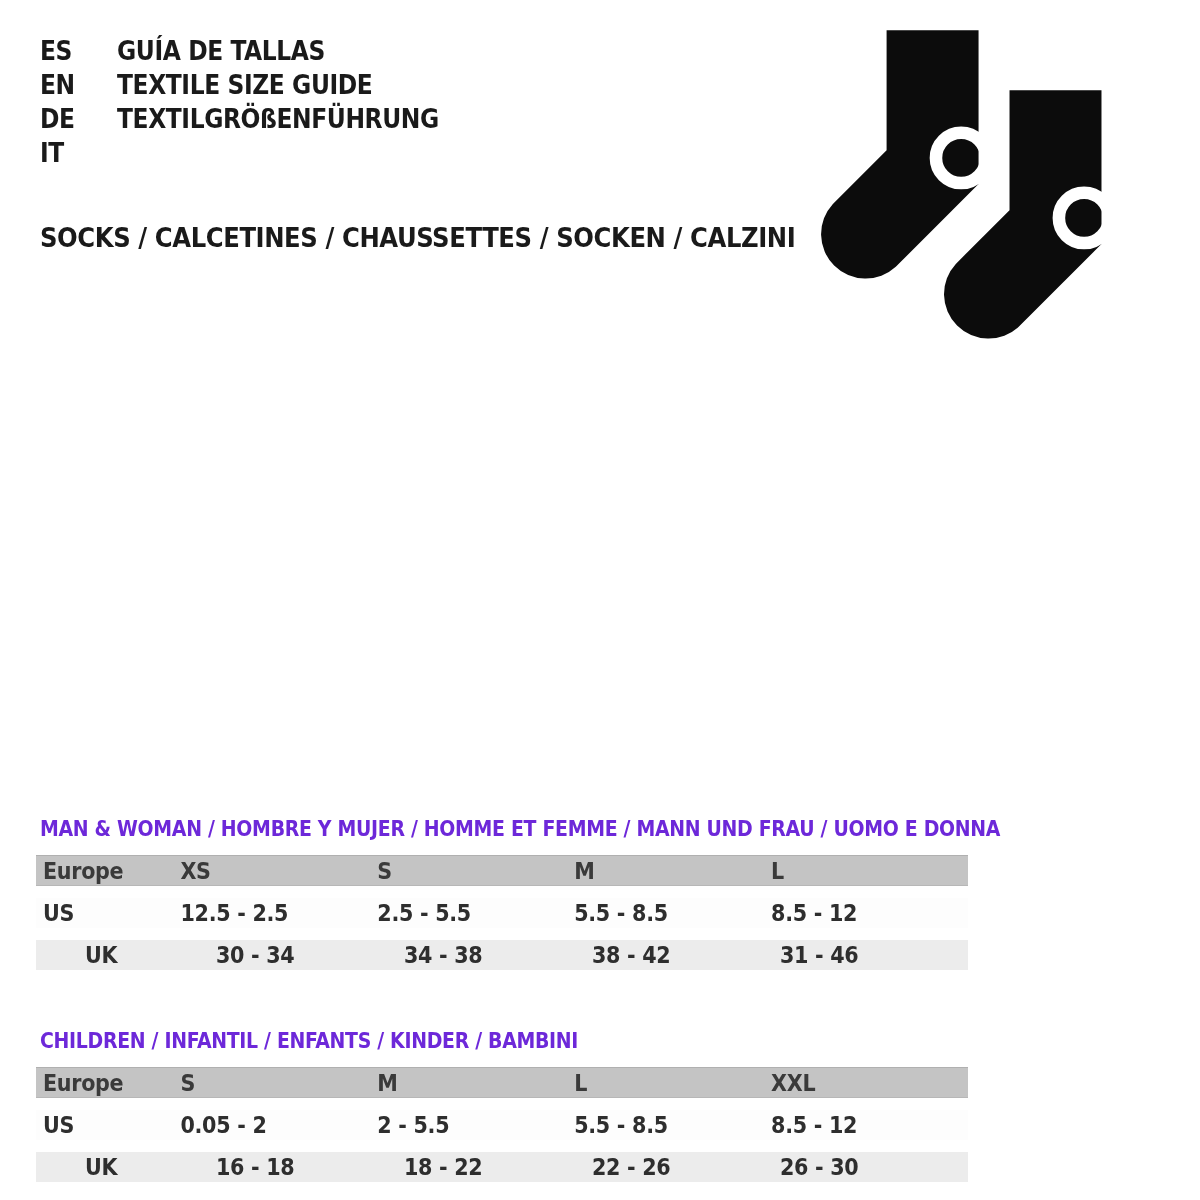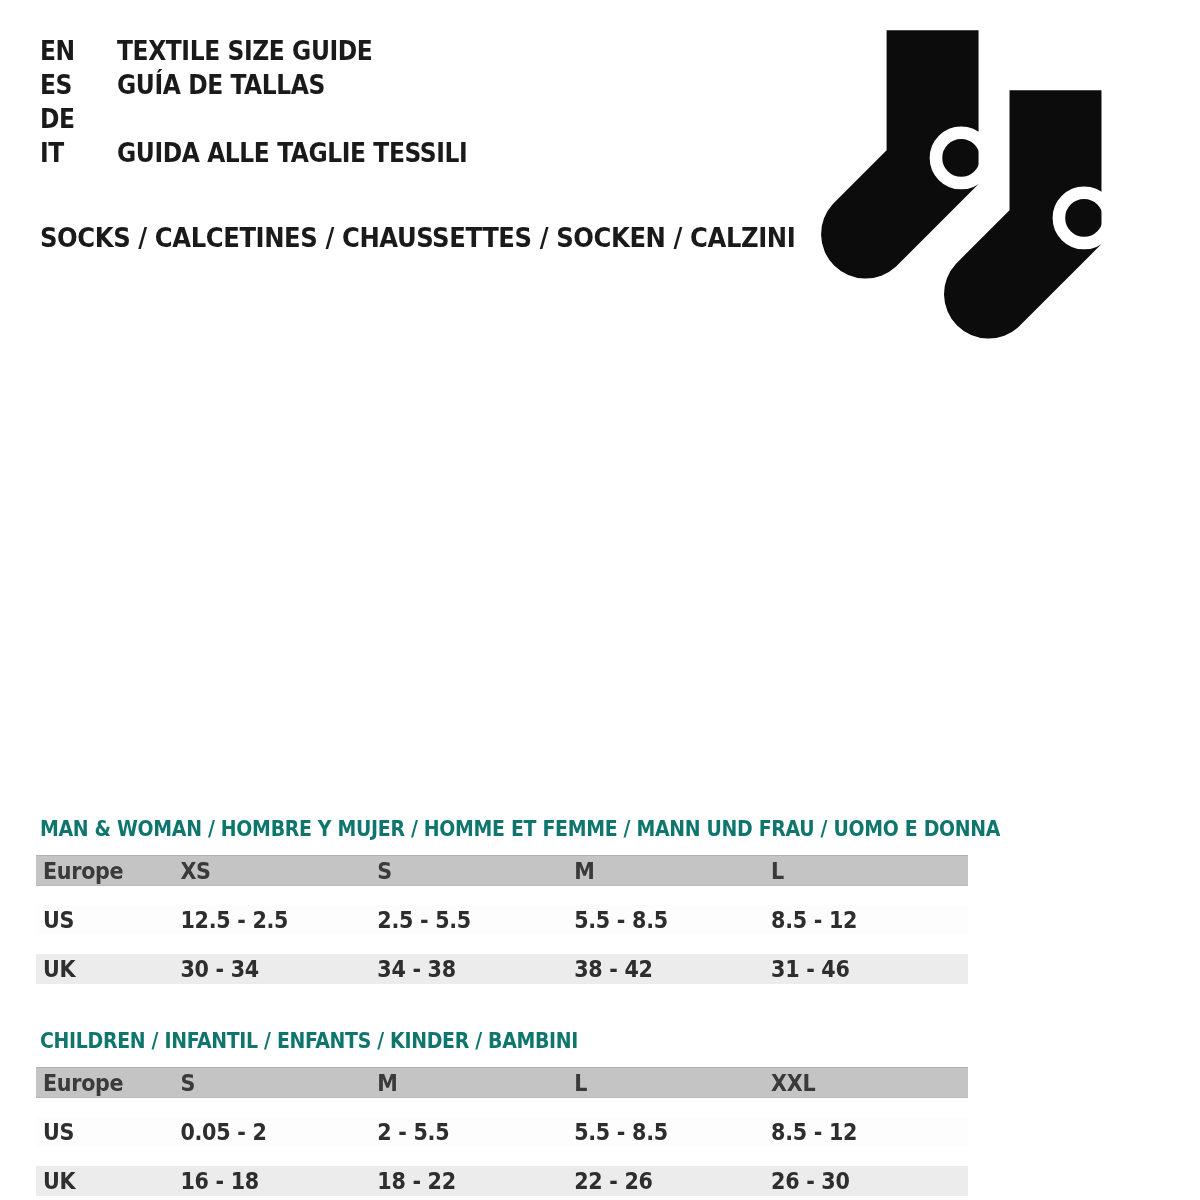--- a/index.html
+++ b/index.html
@@ -31,62 +31,62 @@
   }
   
   .socks-icon{position:absolute;left:814px;top:30px;width:302px;height:310px;}
   .socks-icon svg{display:block;width:100%;height:100%;}
   
   .size-table{position:absolute;left:36px;width:932px;}
   .t1{top:817px;}
   .t2{top:1029px;}
   .table-title{
     font-size:21px;font-weight:700;letter-spacing:-0.3px;
-    margin:0 0 14px 4px;color:#0f766e;white-space:nowrap;
+    margin:0 0 14px 4px;color:#6d28d9;white-space:nowrap;
   }
   .grid-row{
     display:grid;
     grid-template-columns:15.5% 21.125% 21.125% 21.125% 21.125%;
     align-items:center;
-    margin-bottom:19px;
+    margin-bottom:12px;
   }
   .header-row{
     height:31px;background:var(--header-bg);color:var(--header-text);
     border-top:1px solid #b0b0b0;border-bottom:1px solid #b7b7b7;
     box-sizing:border-box;
   }
   .data-row{height:30px;}
   .row-us{background:var(--us-row-bg);}
-  .row-uk{background:var(--alt-row-bg);}
+  .row-uk{background:var(--alt-row-bg);padding-left:42px;}
   .cell{
     font-size:23px;font-weight:700;letter-spacing:-0.3px;
     color:var(--cell-text);
     line-height:1;padding-top:1px;
   }
   .cell.label{text-align:left;padding-left:7px;}
   .header-row .cell{color:var(--header-text);}
 </style>
 </head>
 <body>
 
 <div class="lang-block">
   <div class="lang-row">
+    <span class="lang-code">ES</span>
+    <span class="lang-label">GUÍA DE TALLAS</span>
+  </div>
+  <div class="lang-row">
     <span class="lang-code">EN</span>
     <span class="lang-label">TEXTILE SIZE GUIDE</span>
   </div>
   <div class="lang-row">
-    <span class="lang-code">ES</span>
-    <span class="lang-label">GUÍA DE TALLAS</span>
-  </div>
-  <div class="lang-row">
     <span class="lang-code">DE</span>
+    <span class="lang-label">TEXTILGRÖßENFÜHRUNG</span>
   </div>
   <div class="lang-row">
     <span class="lang-code">IT</span>
-    <span class="lang-label">GUIDA ALLE TAGLIE TESSILI</span>
   </div>
 </div>
 
 <div class="category-line">SOCKS / CALCETINES / CHAUSSETTES / SOCKEN / CALZINI</div>
 
 <div class="socks-icon">
   <svg viewBox="0 0 312 320" xmlns="http://www.w3.org/2000/svg" aria-hidden="true">
     <defs>
       <g id="sock">
         <path d="M75,0 H170 V159 L84.5,244.5 A46,46 0 0 1 19.5,179.5 L75,124 Z" fill="#0c0c0c"></path>

